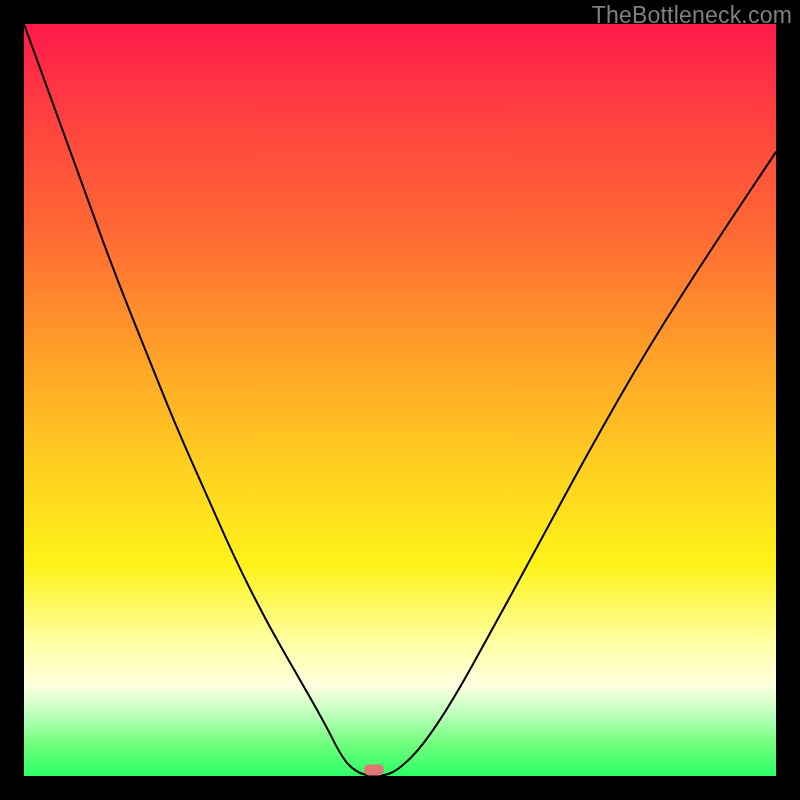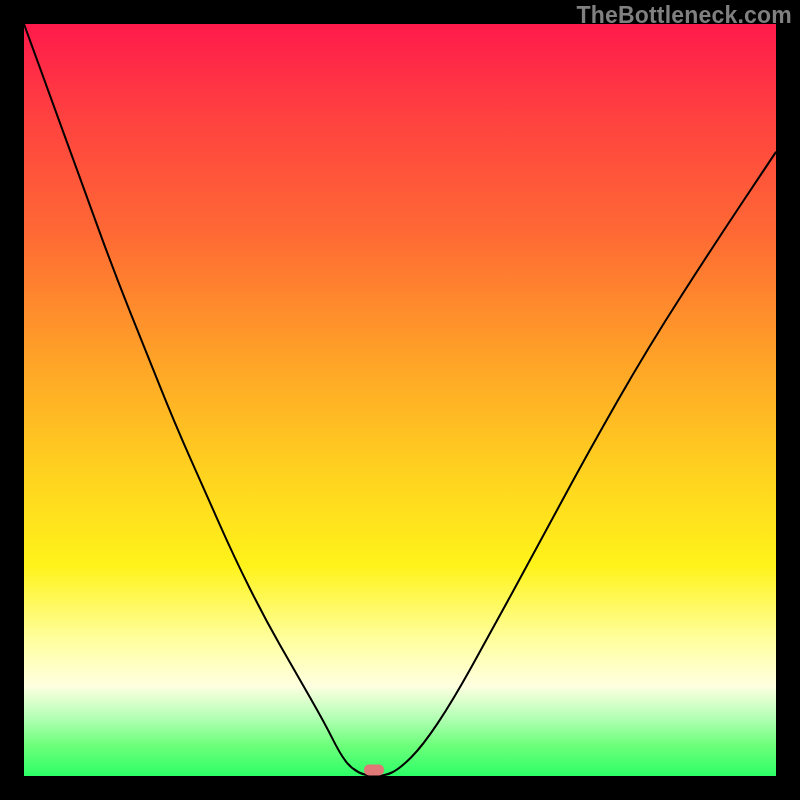--- a/index.html
+++ b/index.html
@@ -50,21 +50,21 @@
     height: 11px;
     border-radius: 5px;
     transform: translate(-50%, -50%);
   }
   .watermark {
     position: absolute;
     top: 2px;
     right: 8px;
     color: #808080;
     font-size: 23px;
-    font-weight: 700;
+    font-weight: 400;
     letter-spacing: 0.2px;
   }
 </style>
 </head>
 <body>
 
 <div class="frame">
 
   <div class="plot-area">
 

